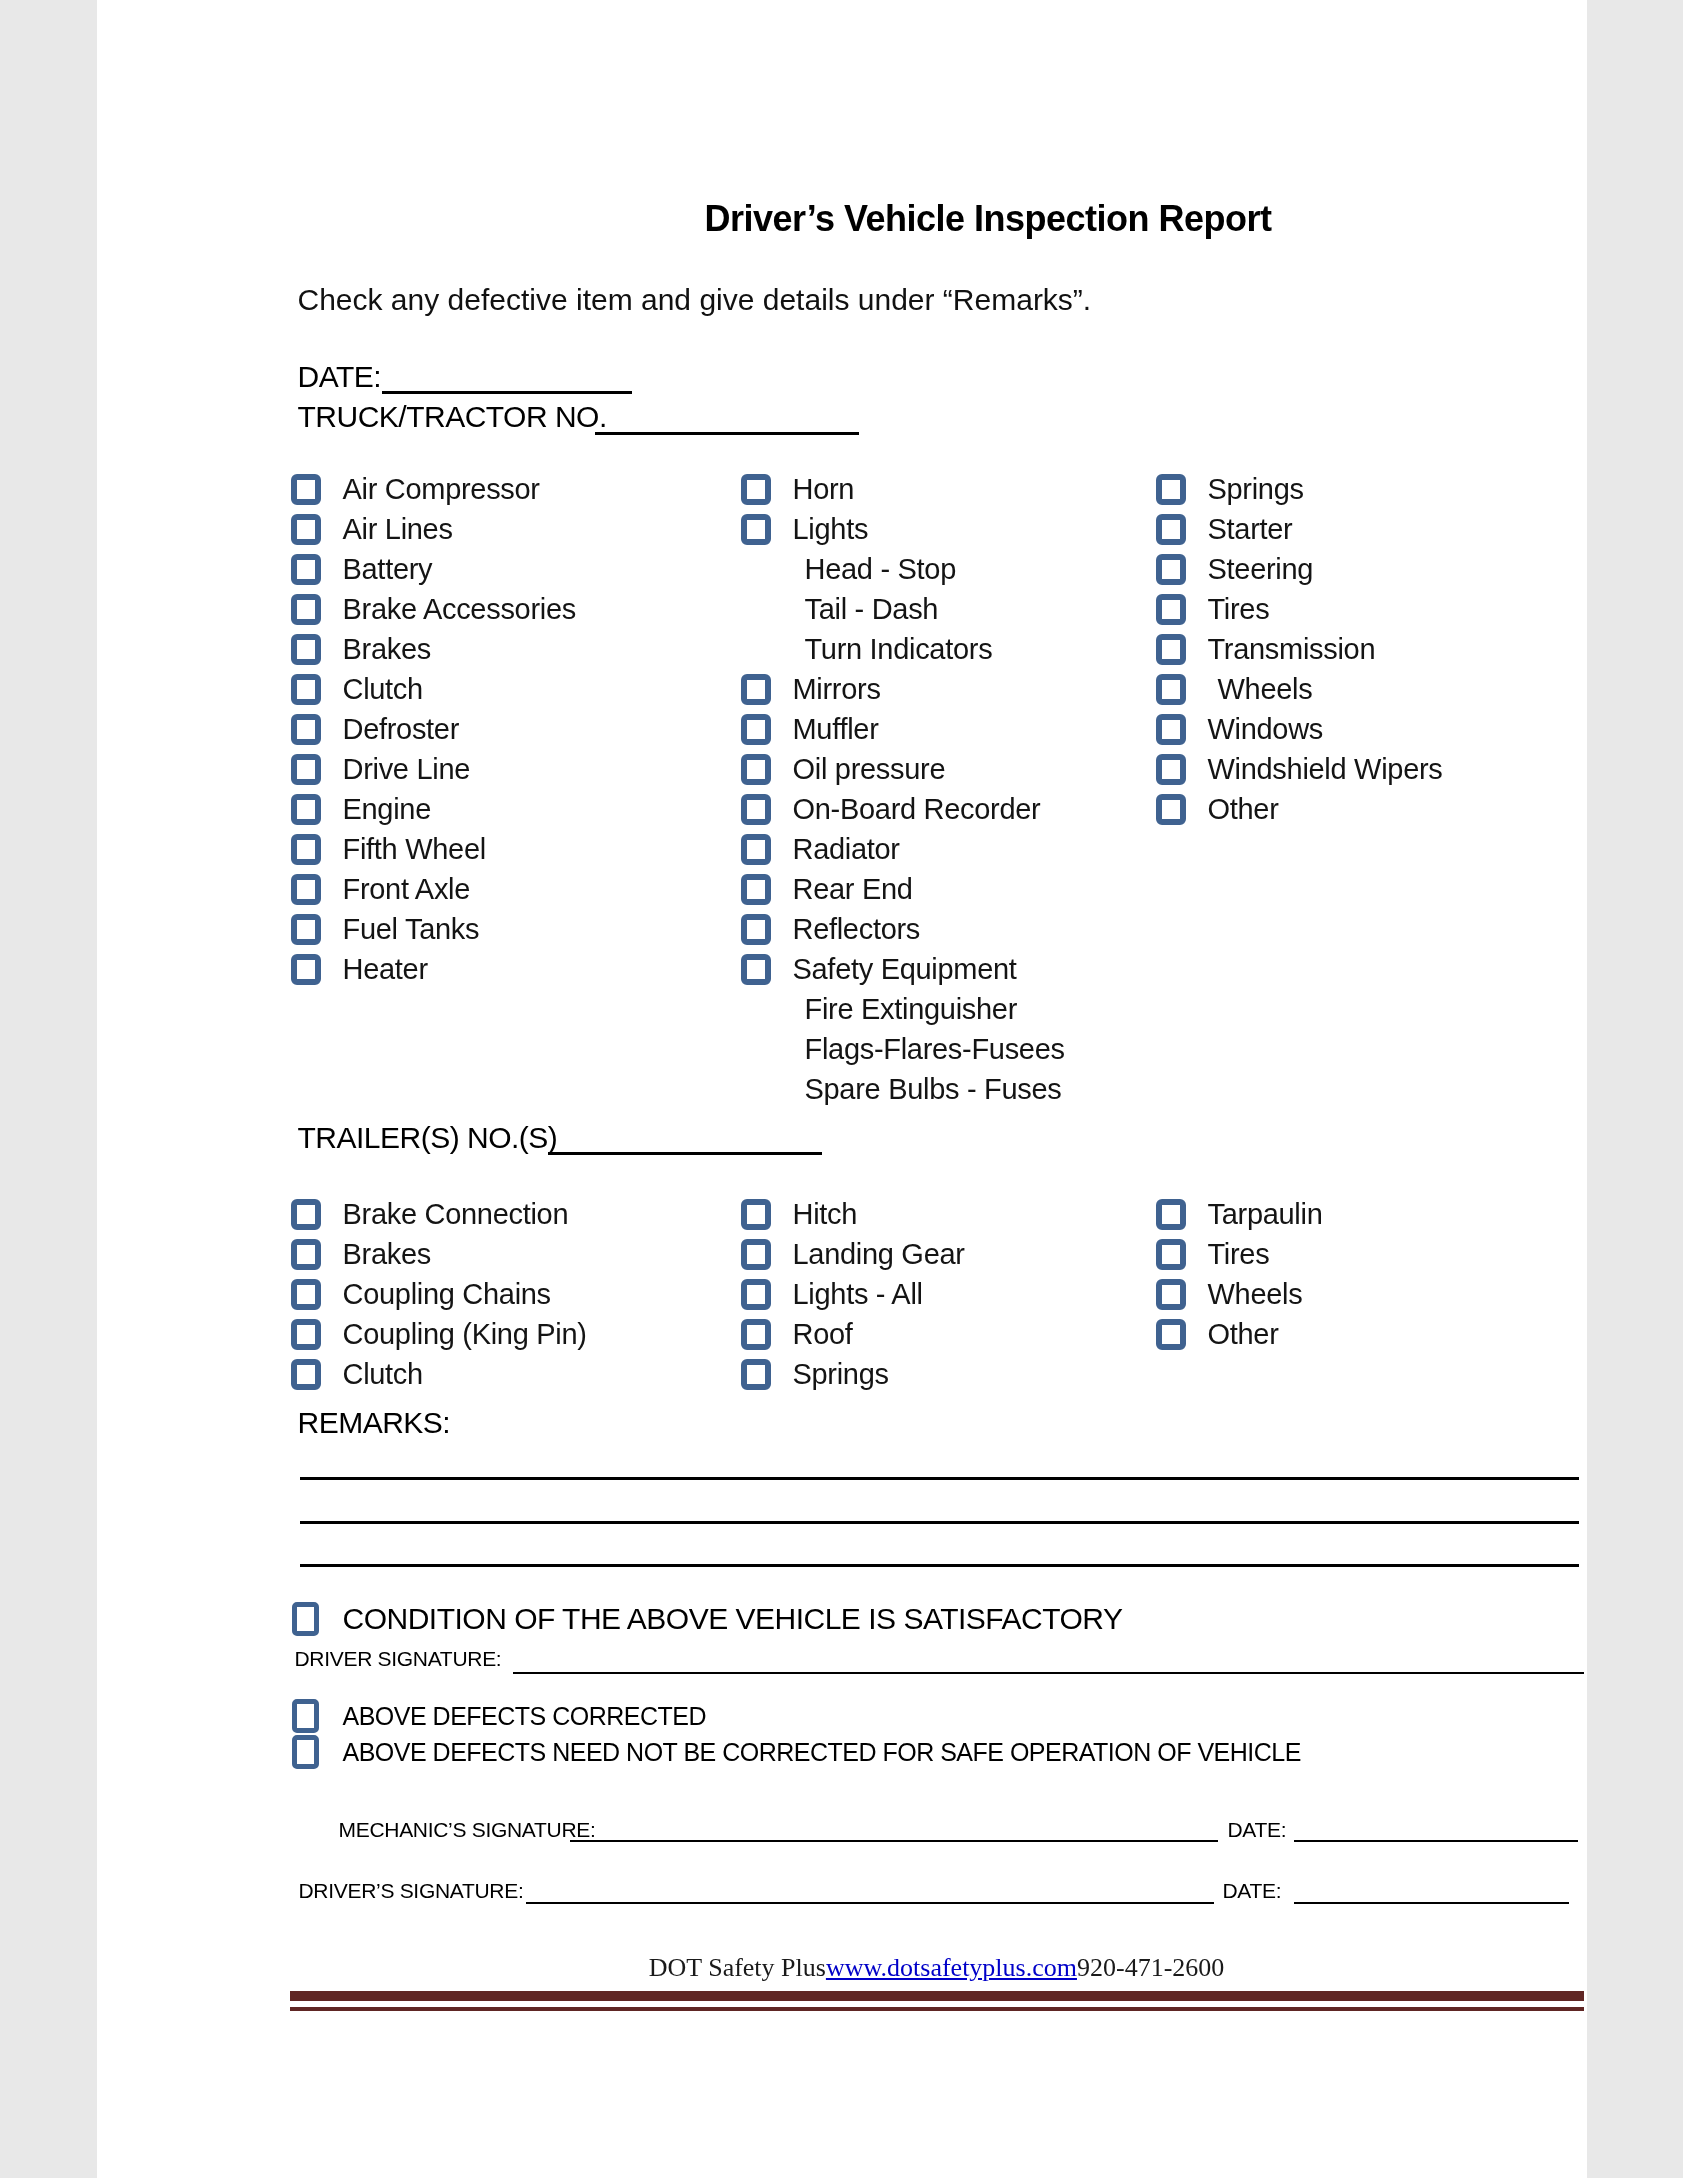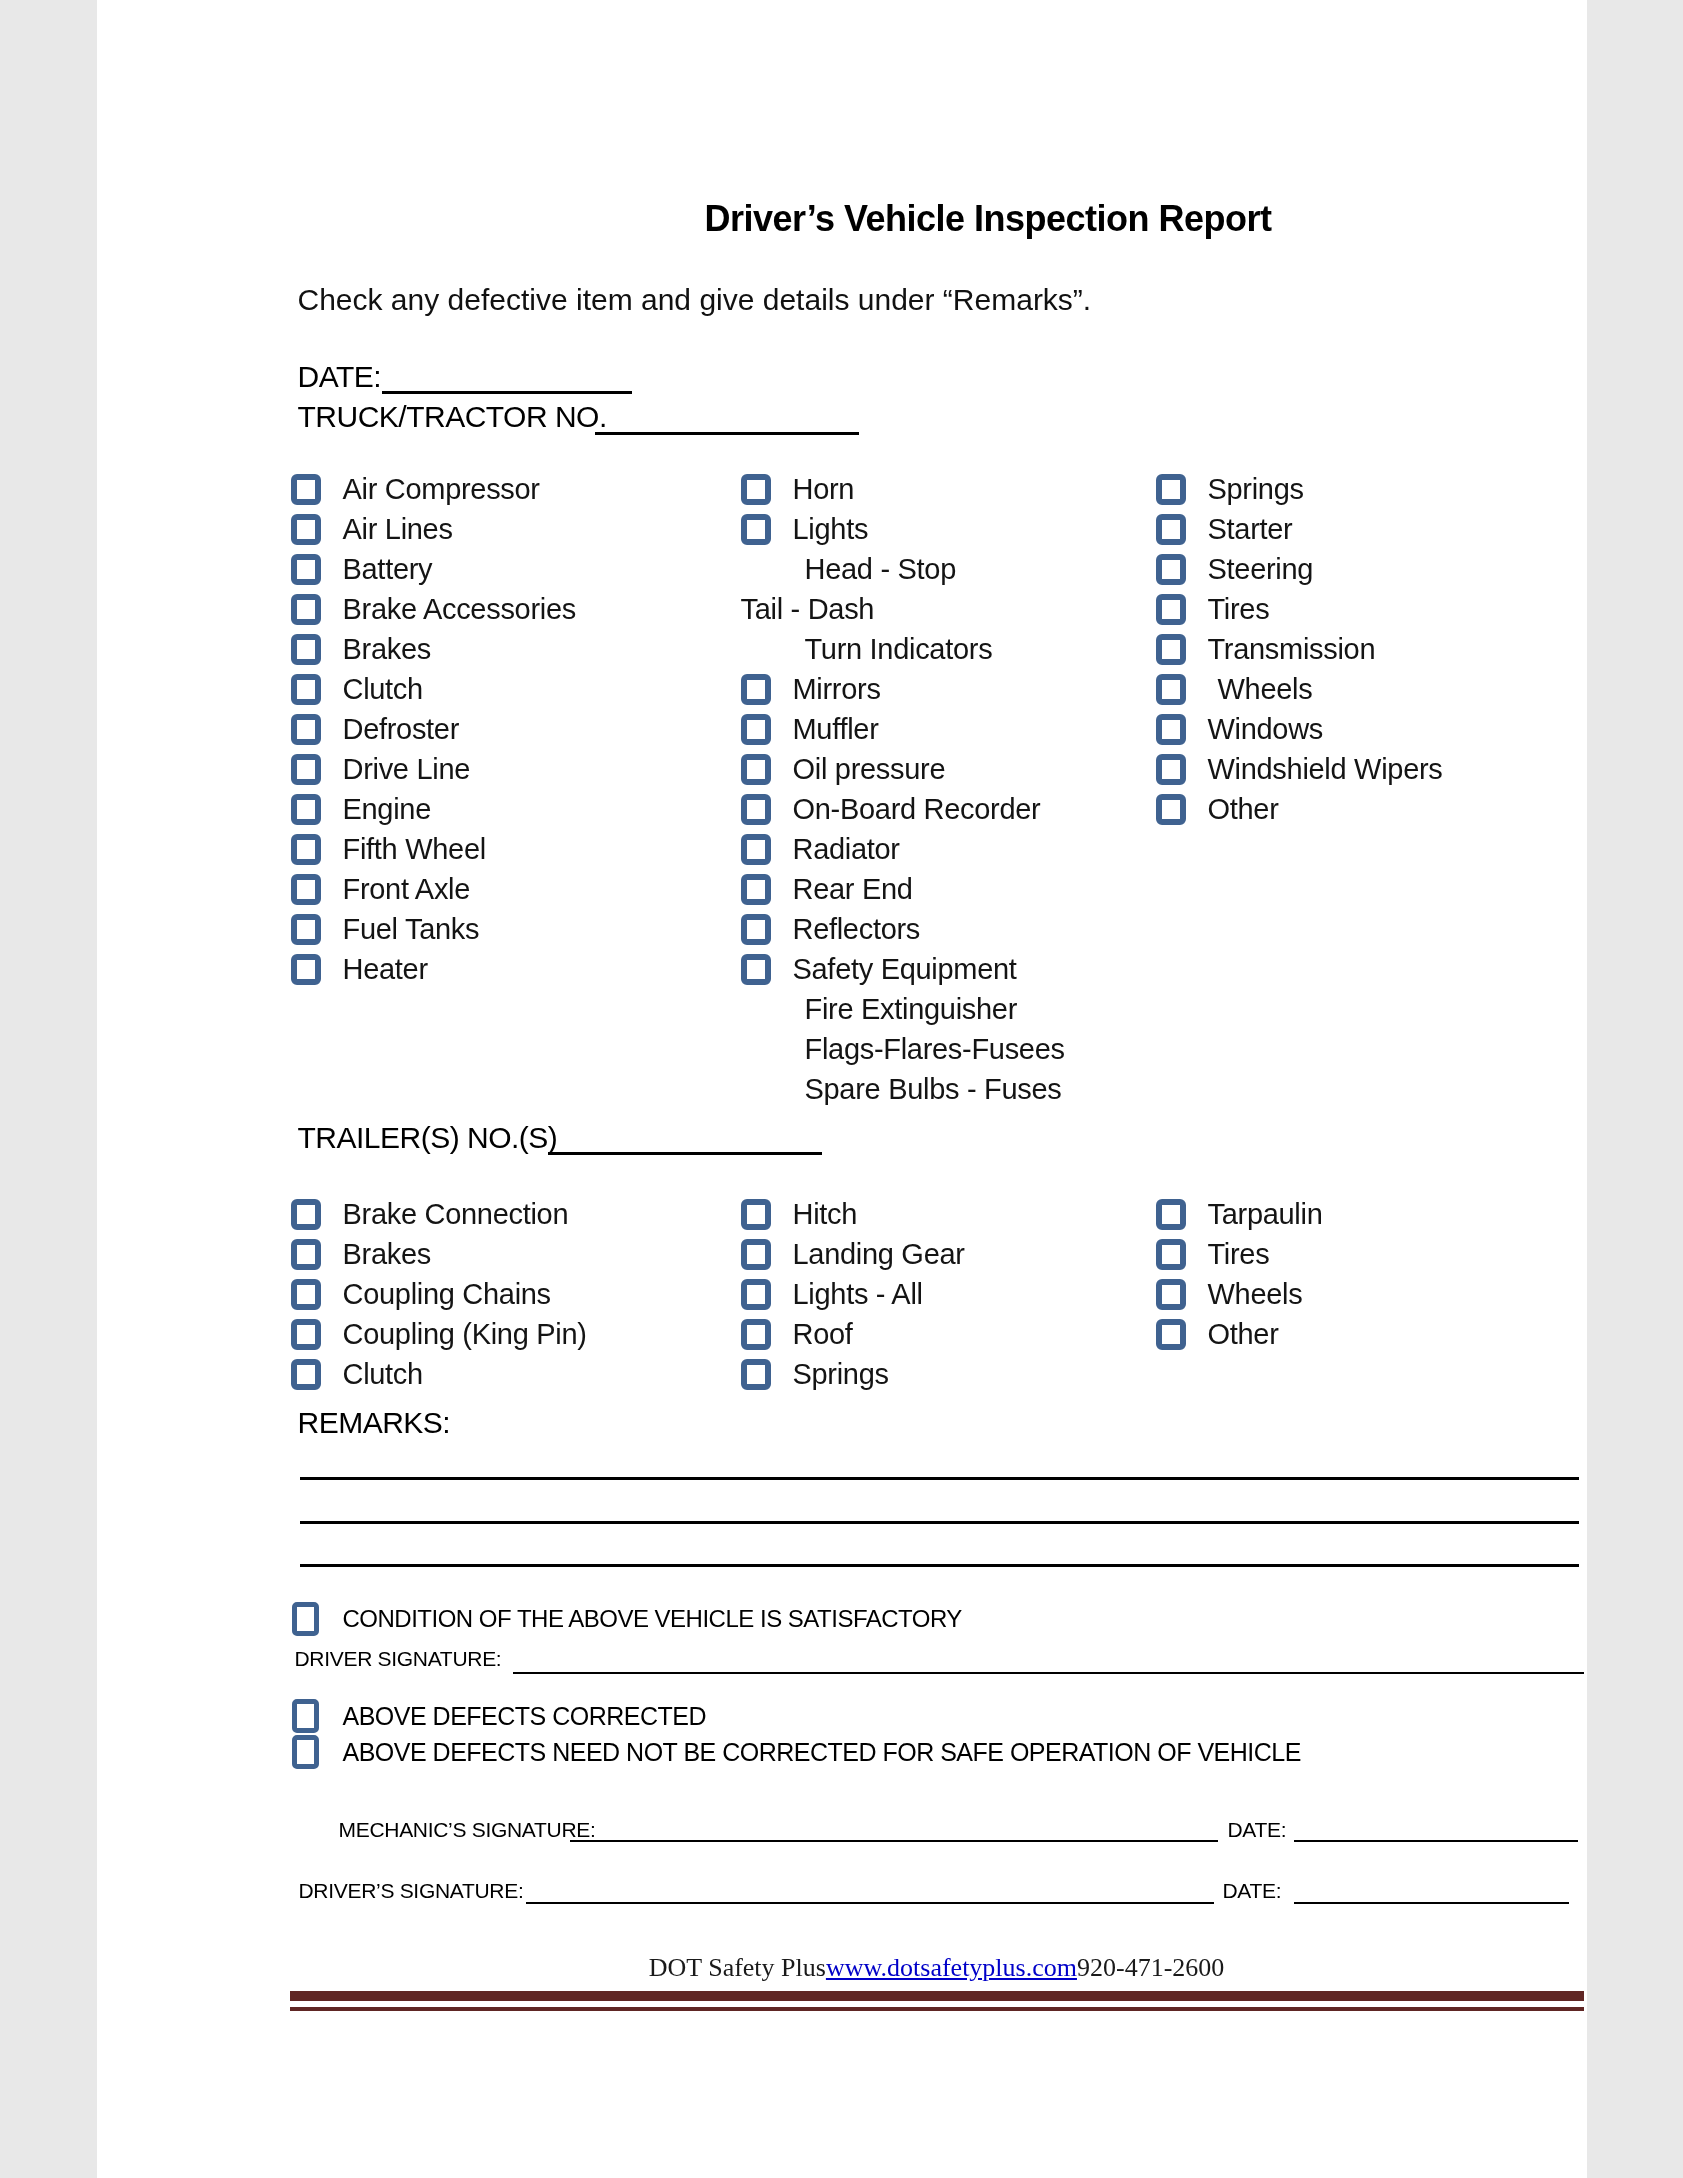--- a/index.html
+++ b/index.html
@@ -47,21 +47,21 @@
     background:#fff;
     margin-right:22px;
   }
   .checkbox.tall { width:27px; height:34px; border-width:5px; border-radius:5px; margin-right:24px; }
   .check-label {
     font-size:29px; color:#141414;
     white-space:nowrap;
     letter-spacing:-0.3px;
   }
 
-  .caps-md { font-size:24px; letter-spacing:-0.5px; color:#000; white-space:nowrap; }
+  .caps-md { font-size:30px; letter-spacing:-0.5px; color:#000; white-space:nowrap; }
   .caps-sm { font-size:21px; letter-spacing:-0.3px; color:#000; white-space:nowrap; }
   .caps-df { font-size:25px; letter-spacing:-0.5px; color:#000; white-space:nowrap; }
 
   .hr-line { position:absolute; height:3px; border-bottom:3px solid #000; }
 
   .footer-rule-thick { left:193px; top:1991px; width:1294px; height:10px; background:#602624; }
   .footer-rule-thin  { left:193px; top:2007px; width:1294px; height:4px;  background:#602624; }
   .footer-text {
     left:193px; top:1953px; width:1294px;
     display:flex; justify-content:center; align-items:baseline; 
@@ -146,21 +146,21 @@
         <span class="check-label">Horn</span>
       </div>
       <div class="check-row">
         <span class="checkbox"></span>
         <span class="check-label">Lights</span>
       </div>
       <div class="check-row">
         <span class="check-label" style="margin-left: 64px;">Head - Stop</span>
       </div>
       <div class="check-row">
-        <span class="check-label" style="">Tail - Dash</span>
+        <span class="check-label" style="margin-left: 64px;">Tail - Dash</span>
       </div>
       <div class="check-row">
         <span class="check-label" style="margin-left: 64px;">Turn Indicators</span>
       </div>
       <div class="check-row">
         <span class="checkbox"></span>
         <span class="check-label">Mirrors</span>
       </div>
       <div class="check-row">
         <span class="checkbox"></span>

